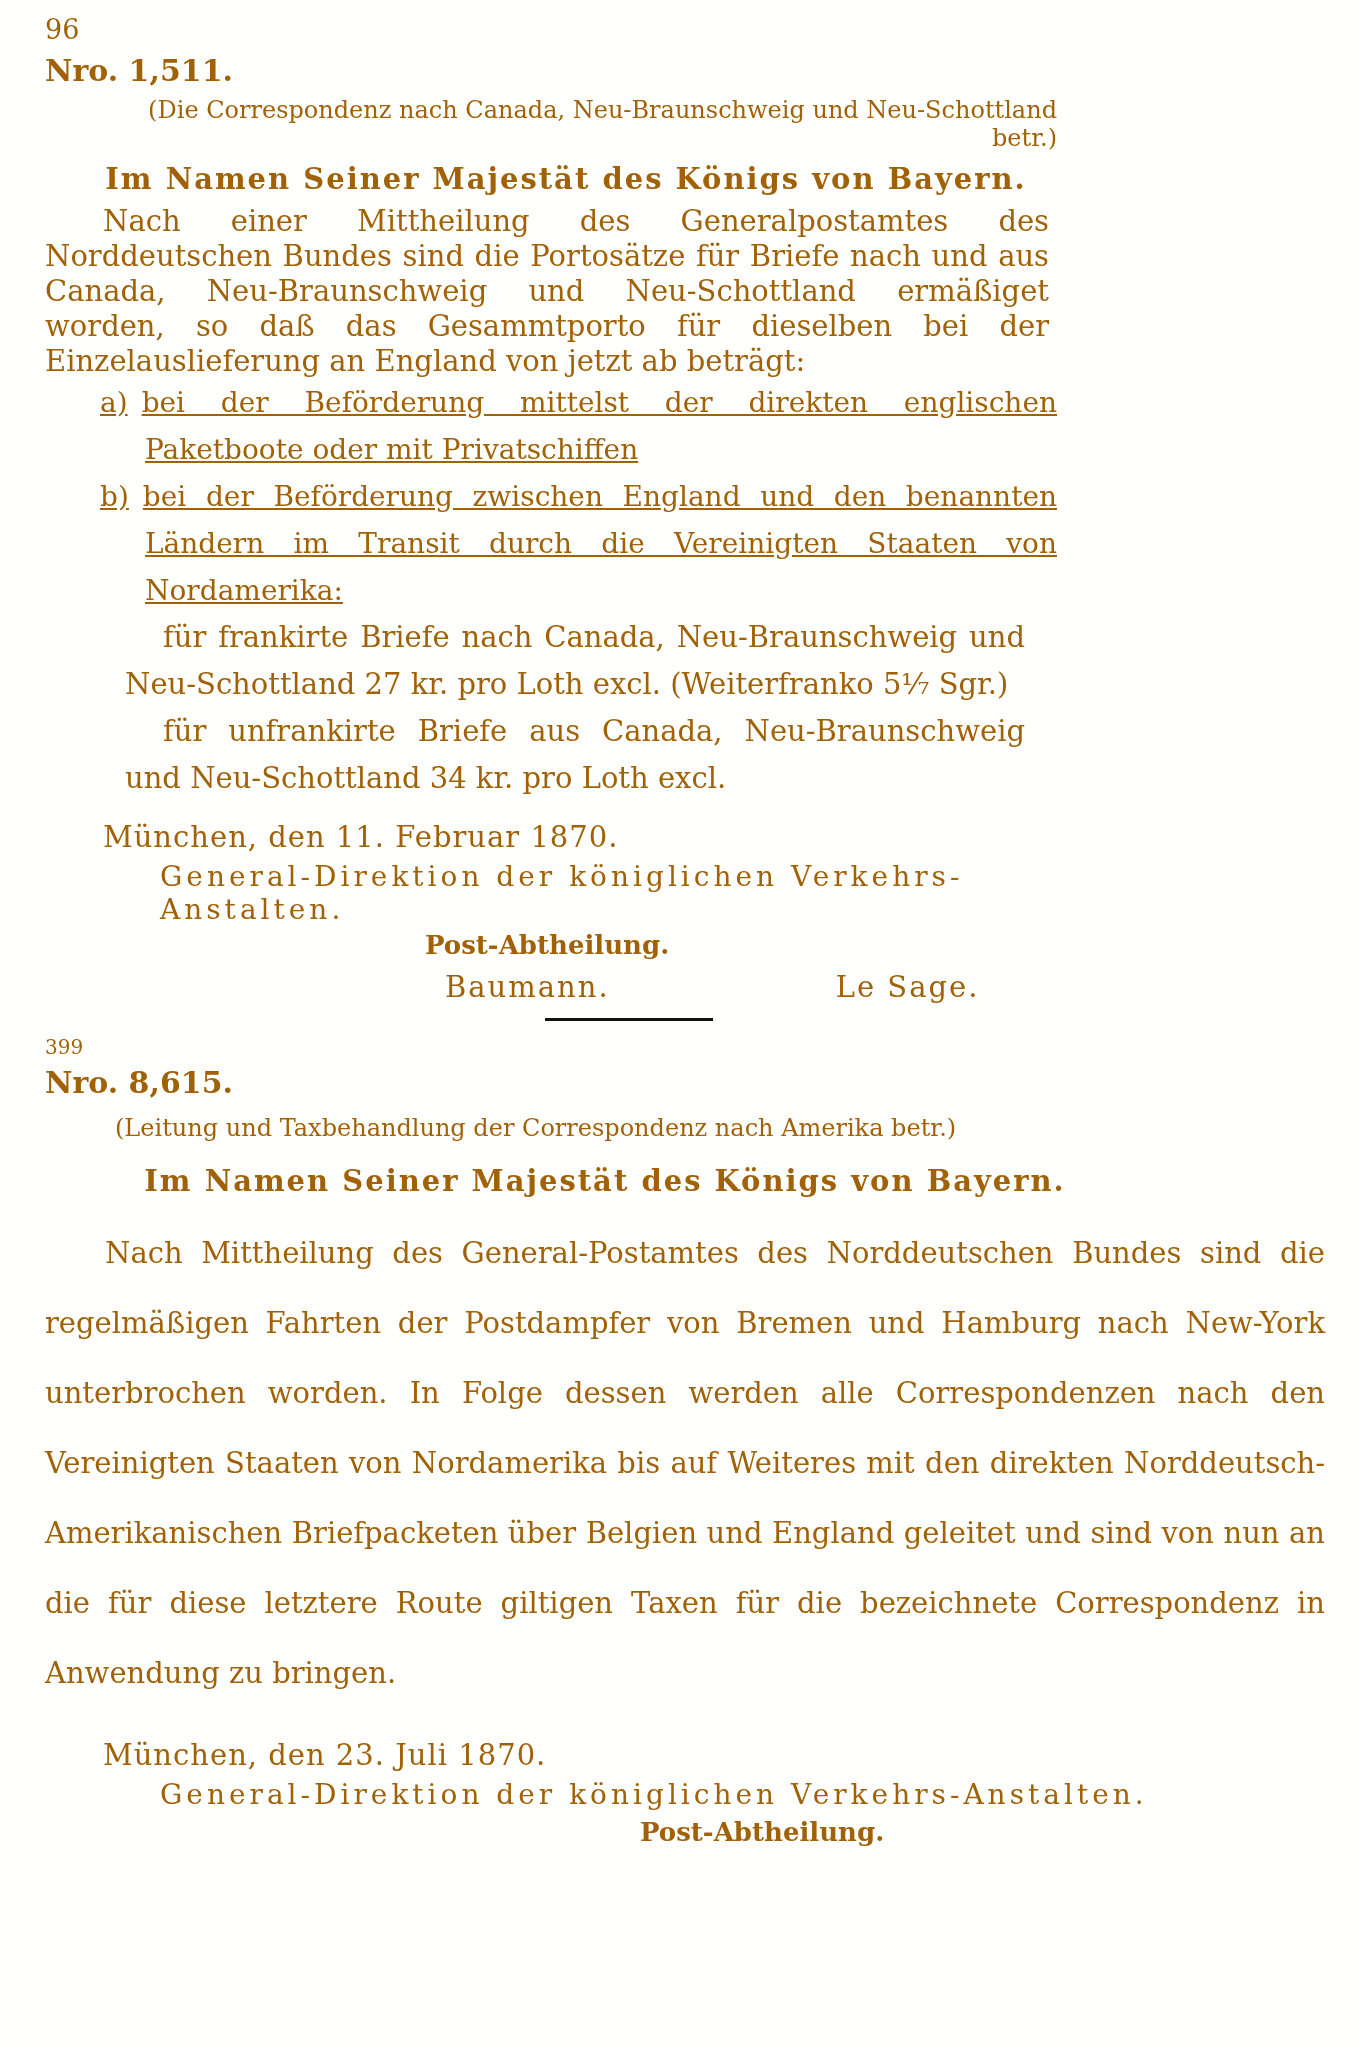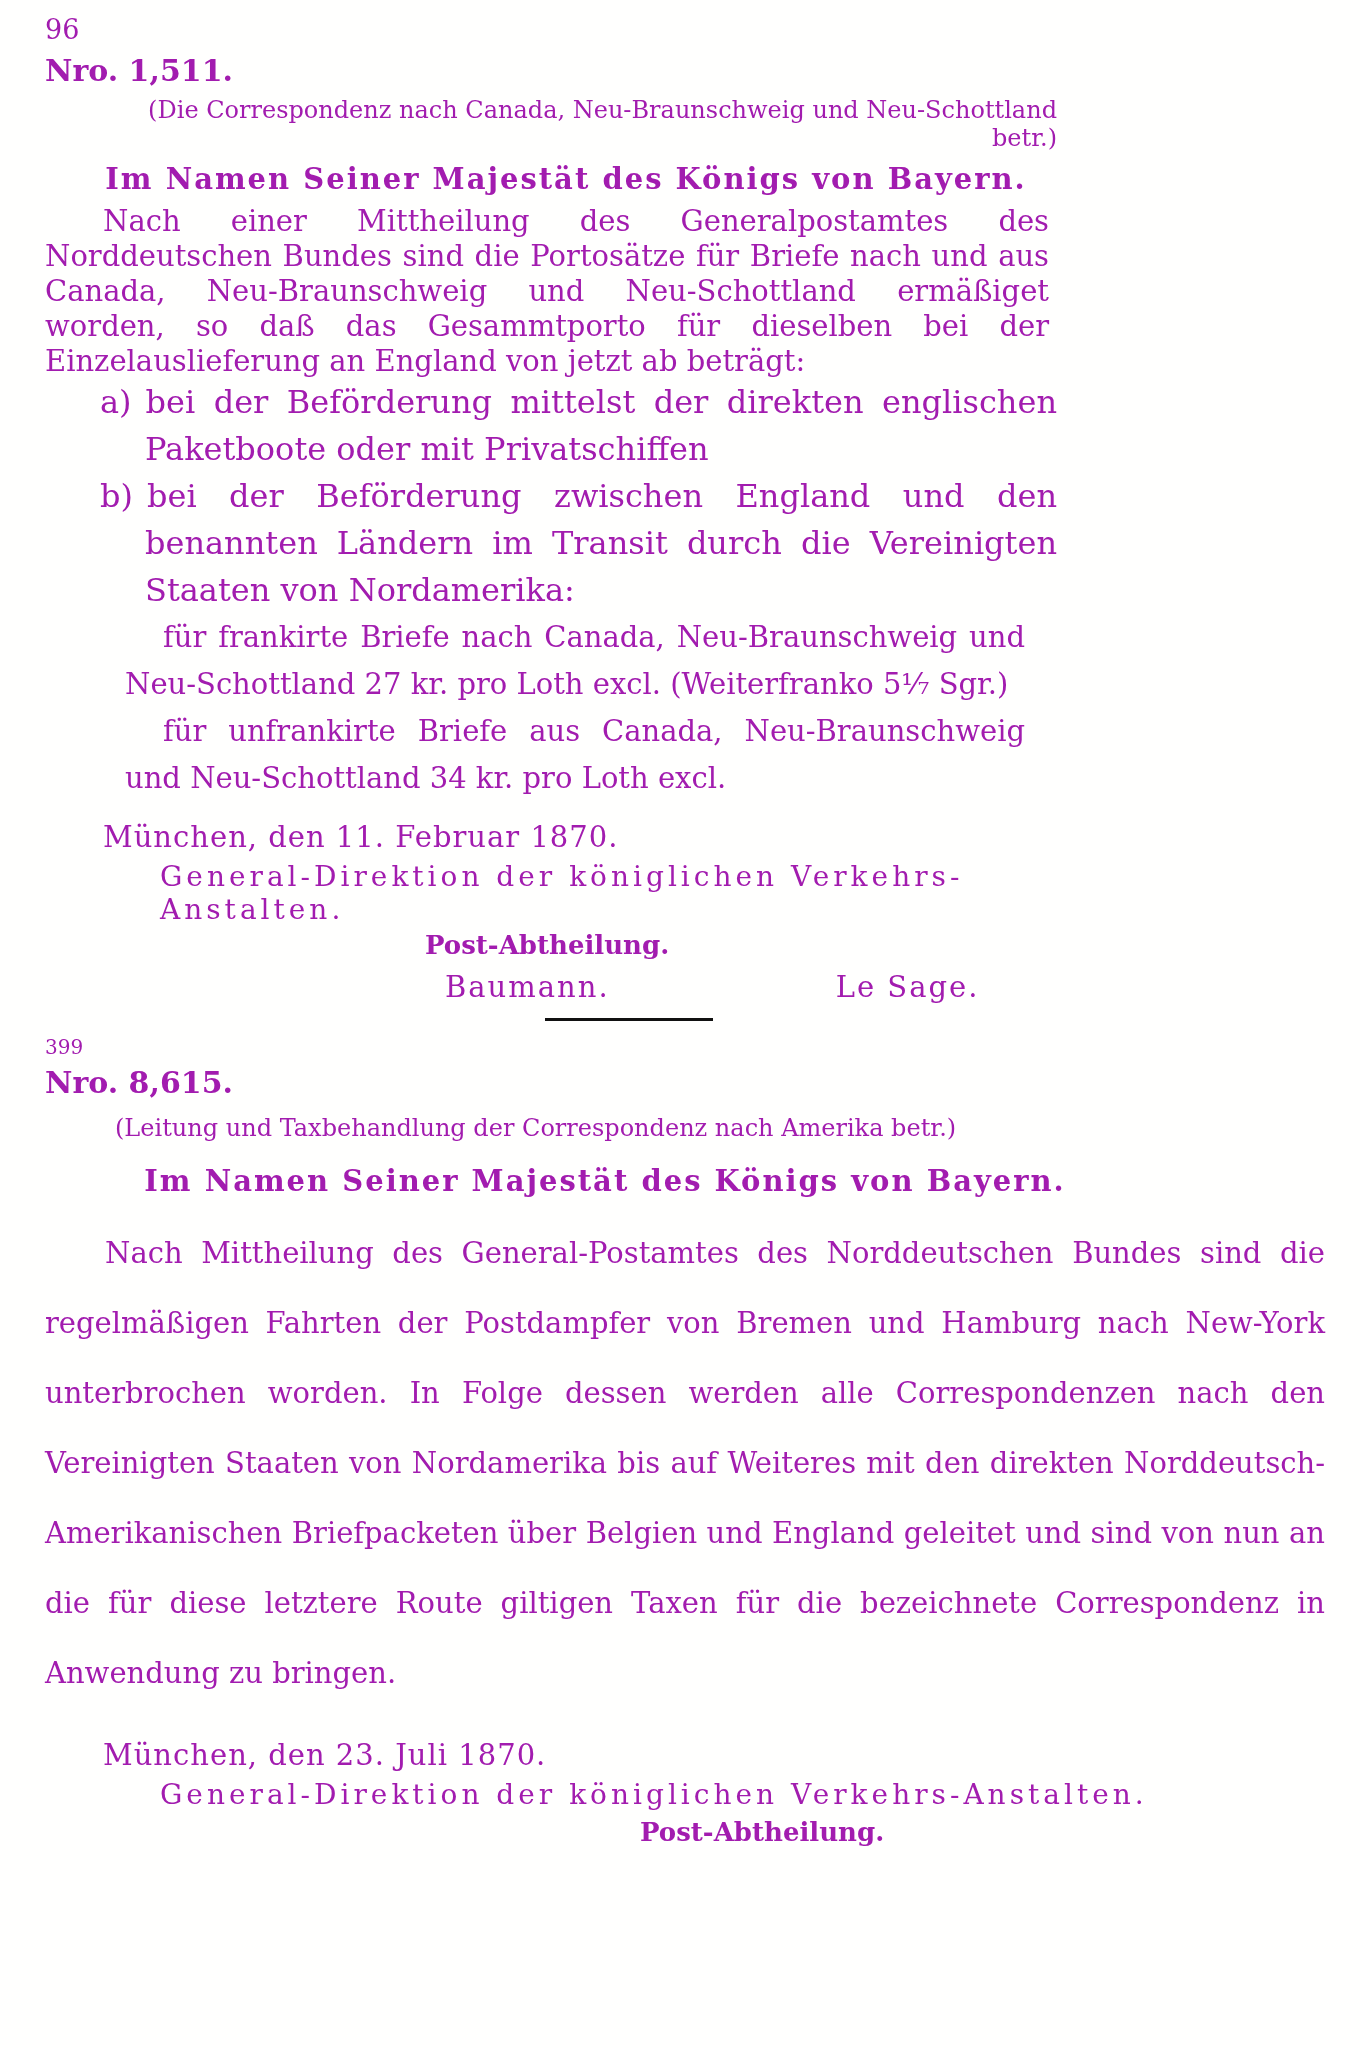--- a/index.html
+++ b/index.html
@@ -1,42 +1,43 @@
 <!DOCTYPE html>
 <html lang="de"><head>
 <meta charset="utf-8">
 <style>
   html,body{margin:0;padding:0;background:#e8e8e4;}
   .page{
     position:relative;
     width:1360px;height:2048px;
     margin:0 auto;
     background:#fffffe;
-    color:#a21caf;
+    color:#a16207;
     font-family:"DejaVu Serif", serif;
     overflow:hidden;
   }
   .inner{padding:14px 40px 0 45px;}
   .pagenum{font-size:27px;margin:0 0 8px 0;}
   .nro{font-size:30px;font-weight:bold;margin:6px 0 0 0;}
   .col1{width:1012px;}
   .subject{font-size:24px;text-align:right;margin:8px 0 0 40px;}
   .subject2{font-size:24px;text-align:left;margin:14px 0 0 70px;width:960px;}
   .heading{font-size:29px;font-weight:bold;text-align:center;letter-spacing:2px;margin:10px 0 0 30px;}
   .heading2{font-size:29px;font-weight:bold;text-align:center;letter-spacing:2px;margin:22px 0 0 80px;width:960px;}
   .para{
     font-size:29px;line-height:35px;
     text-align:justify;text-align-last:left;
     text-indent:58px;margin:8px 8px 0 0;
   }
   .item{
-    font-size:32px;line-height:47px;
+    font-size:28px;line-height:47px;
     text-align:justify;text-align-last:left;
     margin:0 0 0 55px;padding-left:45px;text-indent:-45px;
     width:912px;
+    text-decoration:underline;
   }
   .item .lbl{padding-right:14px;}
   .sub-deep{
     font-size:29px;line-height:47px;
     text-align:justify;text-align-last:left;
     margin:0 0 0 80px;text-indent:38px;width:900px;
   }
   .dateline{font-size:29px;margin:18px 0 0 58px;letter-spacing:1px;}
   .authority{font-size:28px;letter-spacing:4px;margin:6px 0 0 115px;}
   .dept{font-size:26px;font-weight:bold;margin:4px 0 0 0;}

